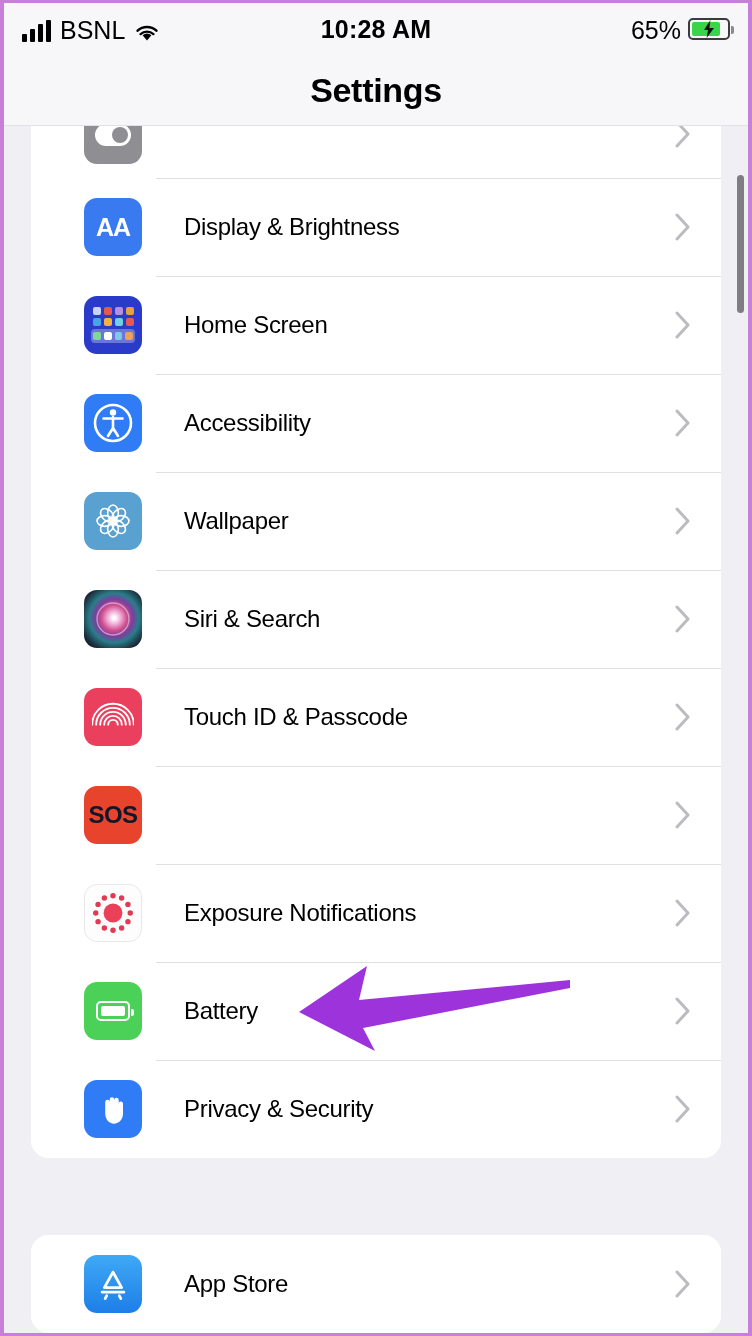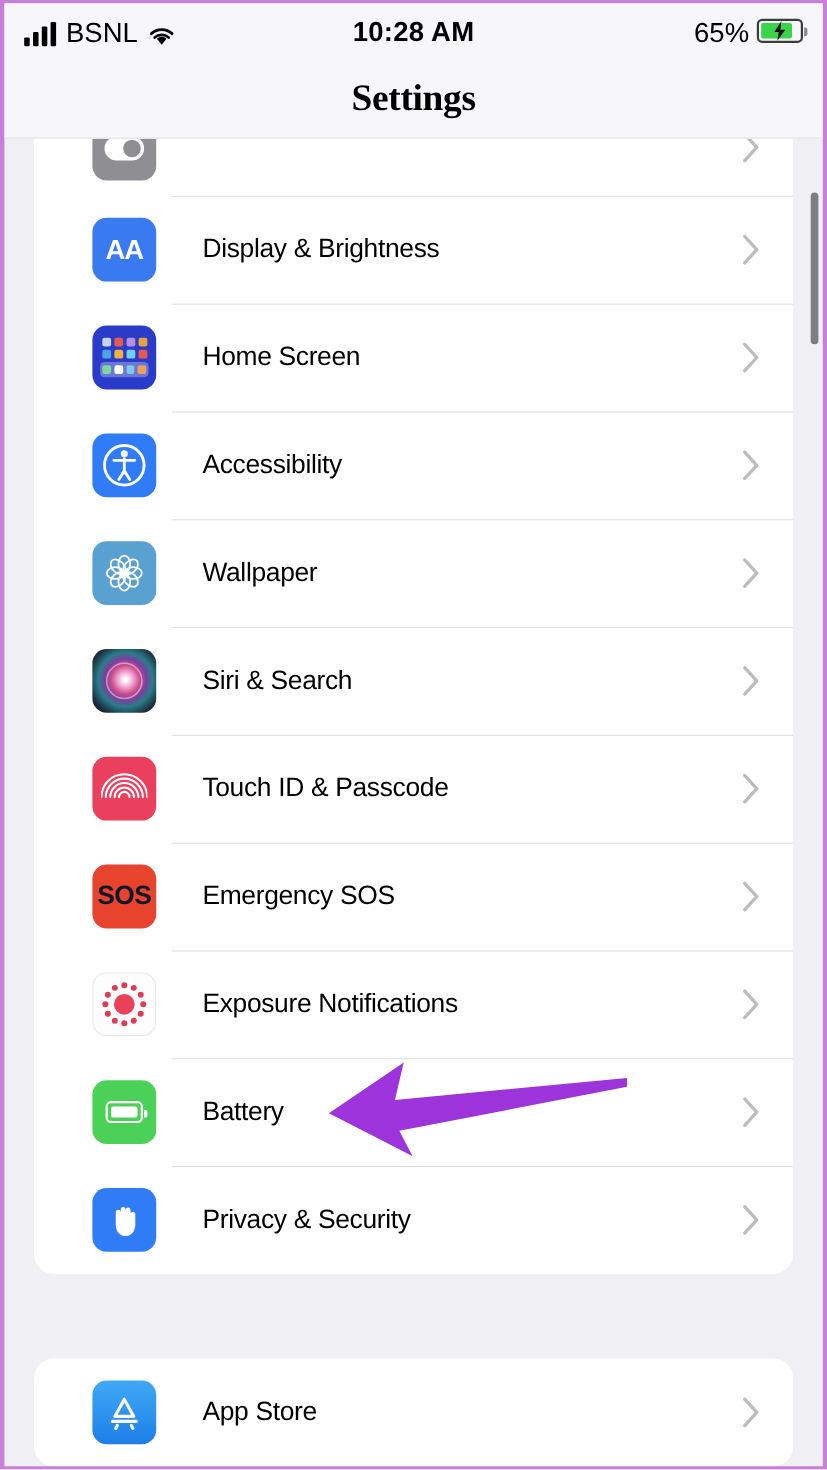--- a/index.html
+++ b/index.html
@@ -23,21 +23,21 @@
   #statusbar {
     position:absolute; top:0; left:0; right:0; height:52px;
     background:#f7f7f9;
     display:flex; align-items:center;
     padding:0 18px;
     z-index:40;
   }
   .sb-left { display:flex; align-items:flex-end; gap:9px; flex:0 0 auto; }
   .sb-center { position:absolute; left:0; right:0; text-align:center;
                font-size:25px; font-weight:bold; color:#000; letter-spacing:.2px; }
-  .sb-right { margin-left:auto; display:flex; gap:7px;
+  .sb-right { margin-left:auto; display:flex; align-items:center; gap:7px;
               position:relative; z-index:2; }
   .bars { display:flex; align-items:flex-end; gap:3px; height:22px; }
   .bars i { display:block; width:5px; background:#000; border-radius:1px; }
   .bars i:nth-child(1){height:8px;}
   .bars i:nth-child(2){height:13px;}
   .bars i:nth-child(3){height:18px;}
   .bars i:nth-child(4){height:22px;}
   .carrier { font-size:25px; font-weight:normal; color:#000; line-height:1;
              position:relative; top:1px;text-align:right; }
   .wifi { width:26px; height:20px; position:relative; top:0px; }
@@ -50,21 +50,20 @@
                background:#3ad44b; border-radius:2px; }
   .bolt { position:absolute; left:50%; top:50%; transform:translate(-50%,-50%);
           width:14px; height:18px; }
   
   #navbar {
     position:absolute; top:52px; left:0; right:0; height:71px;
     background:#f7f7f9;
     display:flex; align-items:center; justify-content:center;
     border-bottom:1px solid #e2e2e6;
     z-index:35;
-    font-family:Liberation Serif, serif;
   }
   #navtitle { font-size:34px; font-weight:bold; color:#000; letter-spacing:-.3px; }
   
   #content {
     position:absolute; top:123px; left:0; right:0; bottom:0;
     overflow:hidden;
   }
   .card {
     background:#ffffff;
     margin:0 27px 0 27px;
@@ -300,21 +299,20 @@
             </span>
             <span class="label">Touch ID &amp; Passcode</span>
             <svg class="chev" viewBox="0 0 16 28">
               <path d="M2 2 L13 14 L2 26" stroke="#bcbcc0" stroke-width="3" fill="none" stroke-linecap="round" stroke-linejoin="round"></path>
             </svg>
           </div>
           <div class="row">
             <span class="icon ic-sos">
               <span>SOS</span>
             </span>
-            <span class="label">Emergency SOS</span>
             <svg class="chev" viewBox="0 0 16 28">
               <path d="M2 2 L13 14 L2 26" stroke="#bcbcc0" stroke-width="3" fill="none" stroke-linecap="round" stroke-linejoin="round"></path>
             </svg>
           </div>
           <div class="row">
             <span class="icon ic-expo">
               <svg viewBox="0 0 44 44" width="46" height="46">
                 <circle cx="22" cy="22" r="9" fill="#ea4159"></circle>
                 <circle cx="22" cy="5.5" r="2.6" fill="#e03a54"></circle>
                 <circle cx="30.25" cy="7.710580837556762" r="2.6" fill="#e03a54"></circle>

